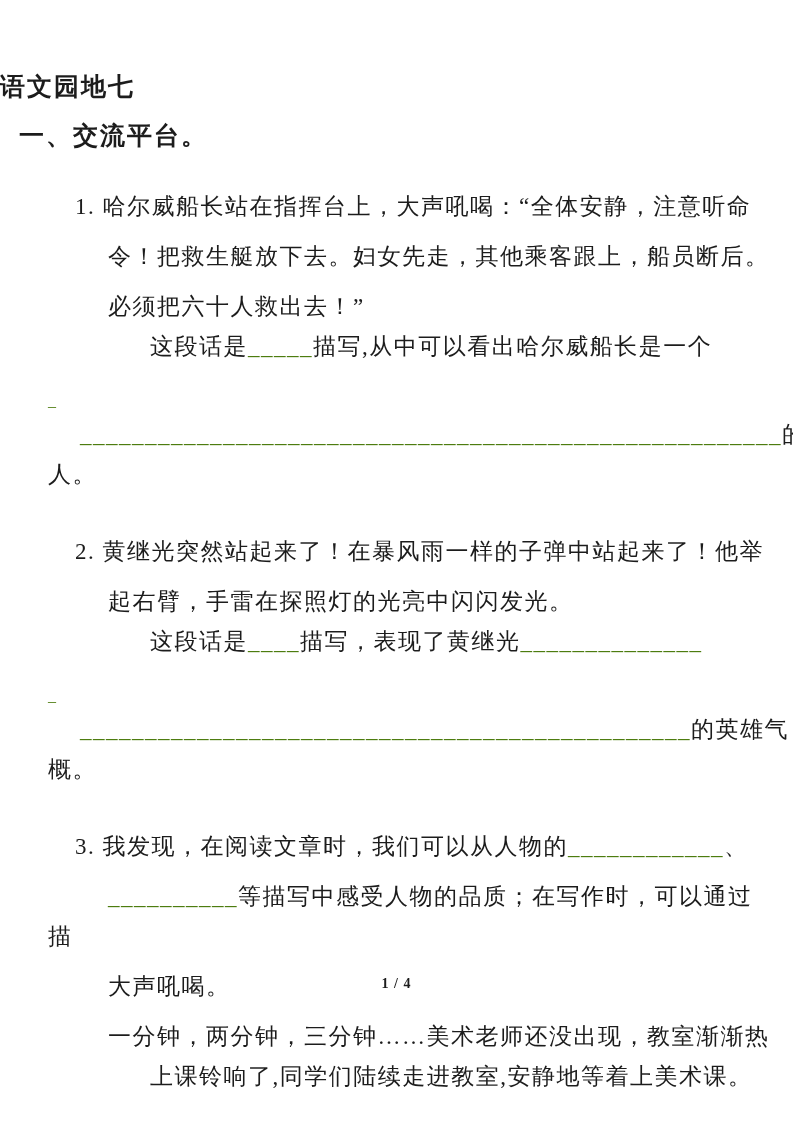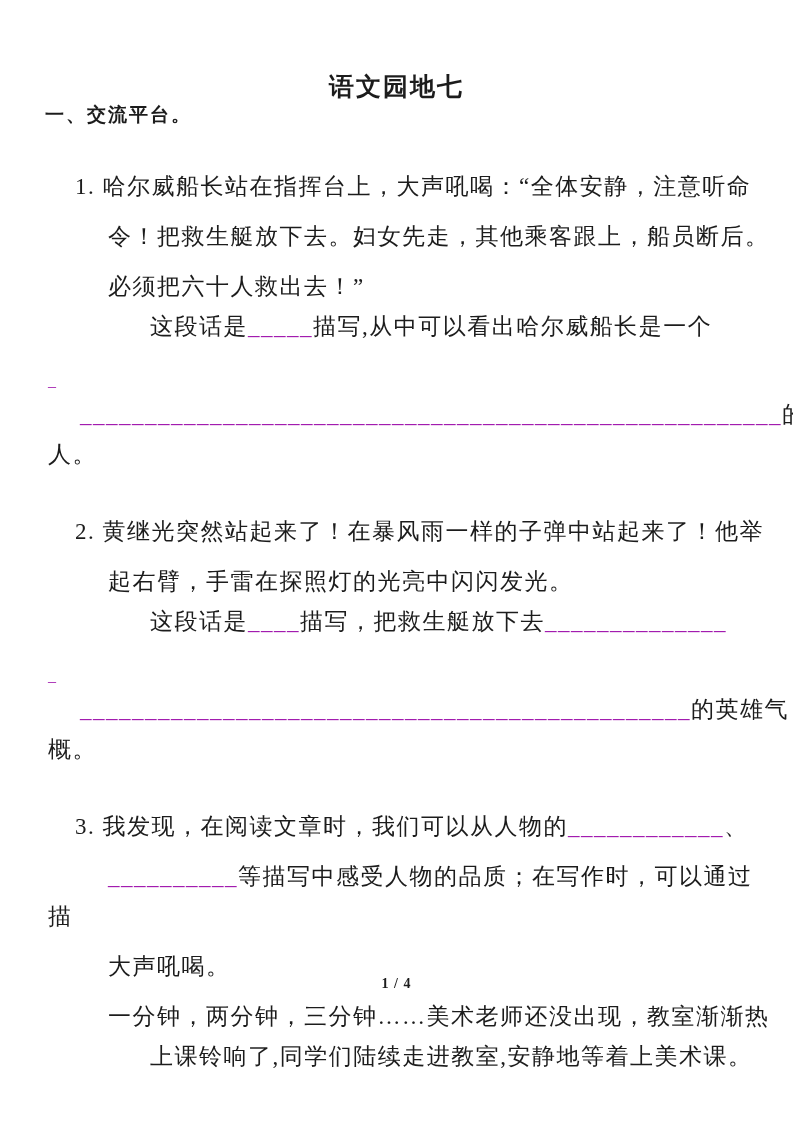--- a/index.html
+++ b/index.html
@@ -11,32 +11,33 @@
     position: relative;
     width: 793px;
     height: 1122px;
     background: #ffffff;
     overflow: hidden;
     font-family: "Liberation Serif", "DejaVu Serif", serif;
     color: #1c1c1c;
   }
   .doc-title {
     padding-top: 72px;
-    text-align: center;
+    text-align: left;
     font-family: "Liberation Sans", "DejaVu Sans", sans-serif;
     font-weight: 700;
     font-size: 25px;
     letter-spacing: 2px;
     line-height: 28px;
   }
   .section-heading {
-    padding-left: 45px;
+    margin-top: 20px;
+    padding-left: 19px;
     font-family: "Liberation Sans", "DejaVu Sans", sans-serif;
     font-weight: 700;
-    font-size: 19px;
+    font-size: 25px;
     letter-spacing: 2px;
     line-height: 30px;
   }
   .lines {
     margin-top: 6px;
     padding-left: 45px;
     padding-right: 20px;
   }
   .line {
     height: 40px;
@@ -52,21 +53,21 @@
   .line.margin { padding-left: 3px; }
   
   .lines .line:nth-child(5),
   .lines .line:nth-child(11) {
     margin-top: 20px;
     height: 28px;
     line-height: 28px;
     font-size: 16px;
   }
   .blank {
-    color: #a21caf;
+    color: #4d7c0f;
   }
   .page-footer {
     position: absolute;
     left: 0;
     top: 976px;
     width: 100%;
     text-align: center;
     font-family: "Liberation Serif", "DejaVu Serif", serif;
     font-weight: 700;
     font-size: 14px;
@@ -85,21 +86,21 @@
   <div class="lines">
       <div class="line num"><span class="txt">1. 哈尔威船长站在指挥台上，大声吼喝：“全体安静，注意听命</span></div>
       <div class="line body"><span class="txt">令！把救生艇放下去。妇女先走，其他乘客跟上，船员断后。</span></div>
       <div class="line body"><span class="txt">必须把六十人救出去！”</span></div>
       <div class="line indent"><span class="txt">这段话是</span><span class="blank">_____</span><span class="txt">描写,从中可以看出哈尔威船长是一个</span></div>
       <div class="line margin"><span class="blank">_</span></div>
       <div class="line fill"><span class="blank">______________________________________________________</span><span class="txt">的</span></div>
       <div class="line margin"><span class="txt">人。</span></div>
       <div class="line num"><span class="txt">2. 黄继光突然站起来了！在暴风雨一样的子弹中站起来了！他举</span></div>
       <div class="line body"><span class="txt">起右臂，手雷在探照灯的光亮中闪闪发光。</span></div>
-      <div class="line indent"><span class="txt">这段话是</span><span class="blank">____</span><span class="txt">描写，把救生艇放下去</span><span class="blank">______________</span></div>
+      <div class="line indent"><span class="txt">这段话是</span><span class="blank">____</span><span class="txt">描写，表现了黄继光</span><span class="blank">______________</span></div>
       <div class="line margin"><span class="blank">_</span></div>
       <div class="line fill"><span class="blank">_______________________________________________</span><span class="txt">的英雄气</span></div>
       <div class="line margin"><span class="txt">概。</span></div>
       <div class="line num"><span class="txt">3. 我发现，在阅读文章时，我们可以从人物的</span><span class="blank">____________</span><span class="txt">、</span></div>
       <div class="line body"><span class="blank">__________</span><span class="txt">等描写中感受人物的品质；在写作时，可以通过</span></div>
       <div class="line margin"><span class="txt">描</span></div>
       <div class="line body"><span class="txt">大声吼喝。</span></div>
       <div class="line body"><span class="txt">一分钟，两分钟，三分钟……美术老师还没出现，教室渐渐热</span></div>
       <div class="line indent"><span class="txt">上课铃响了,同学们陆续走进教室,安静地等着上美术课。</span></div>
     </div>

